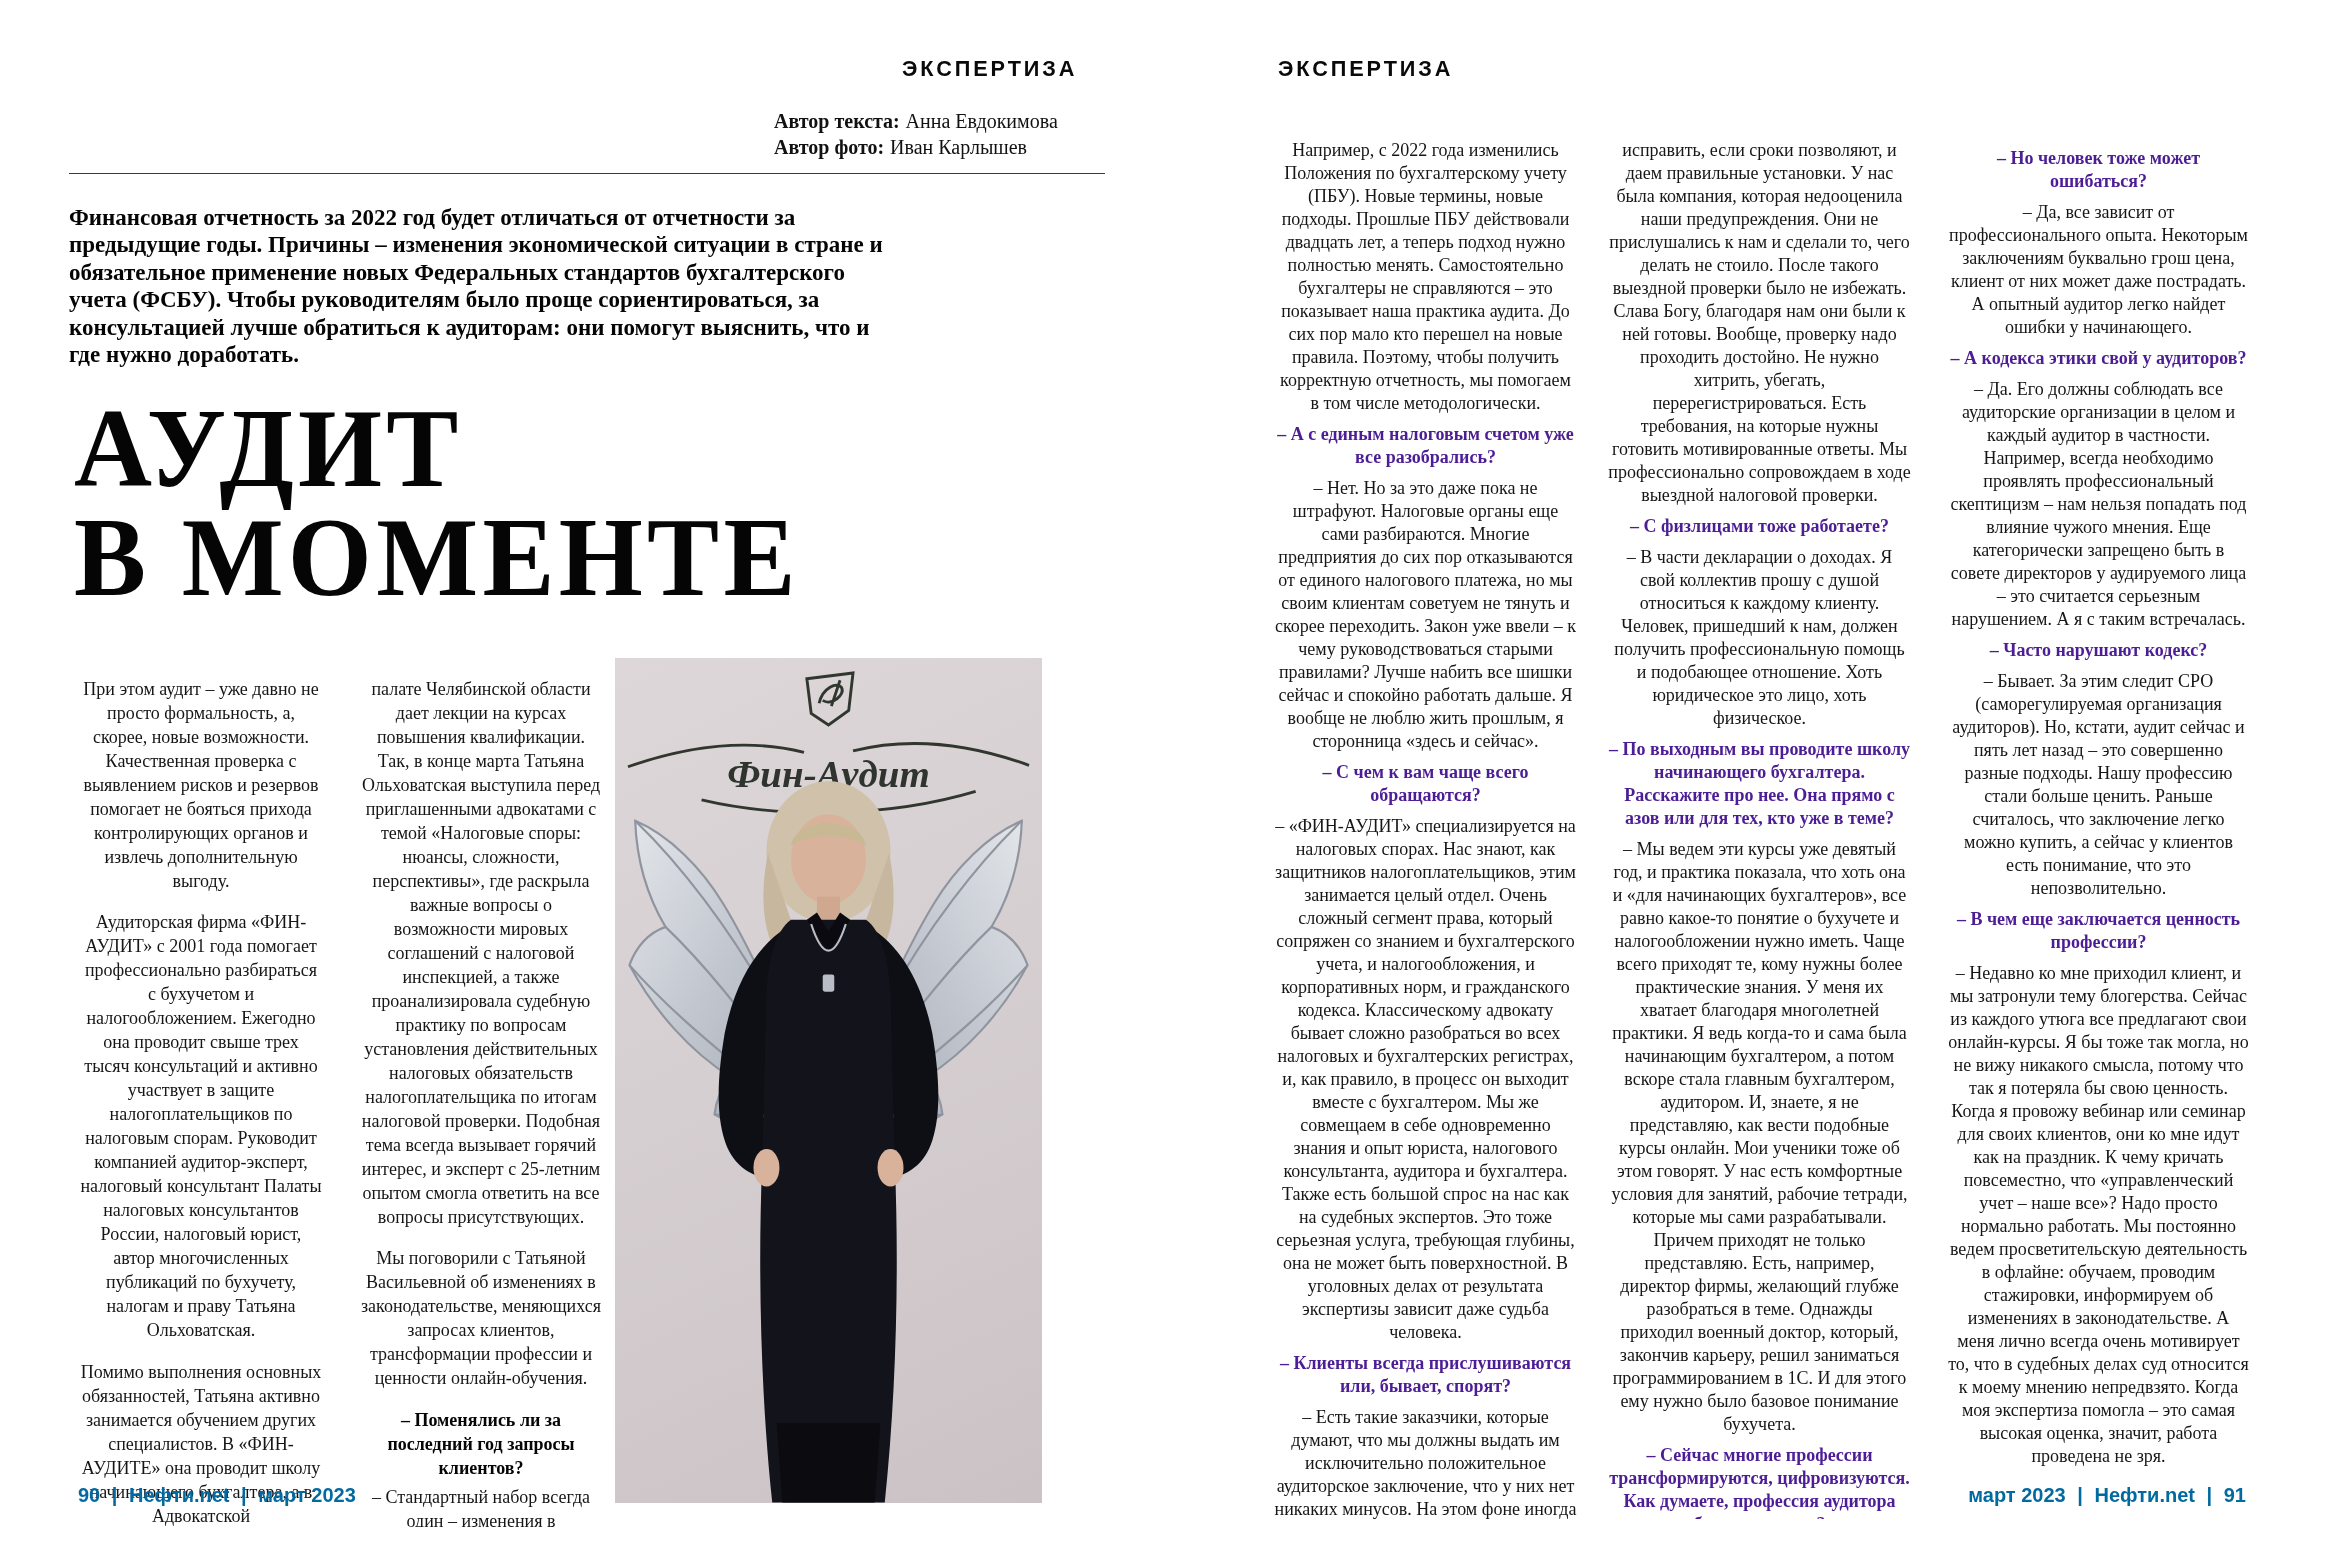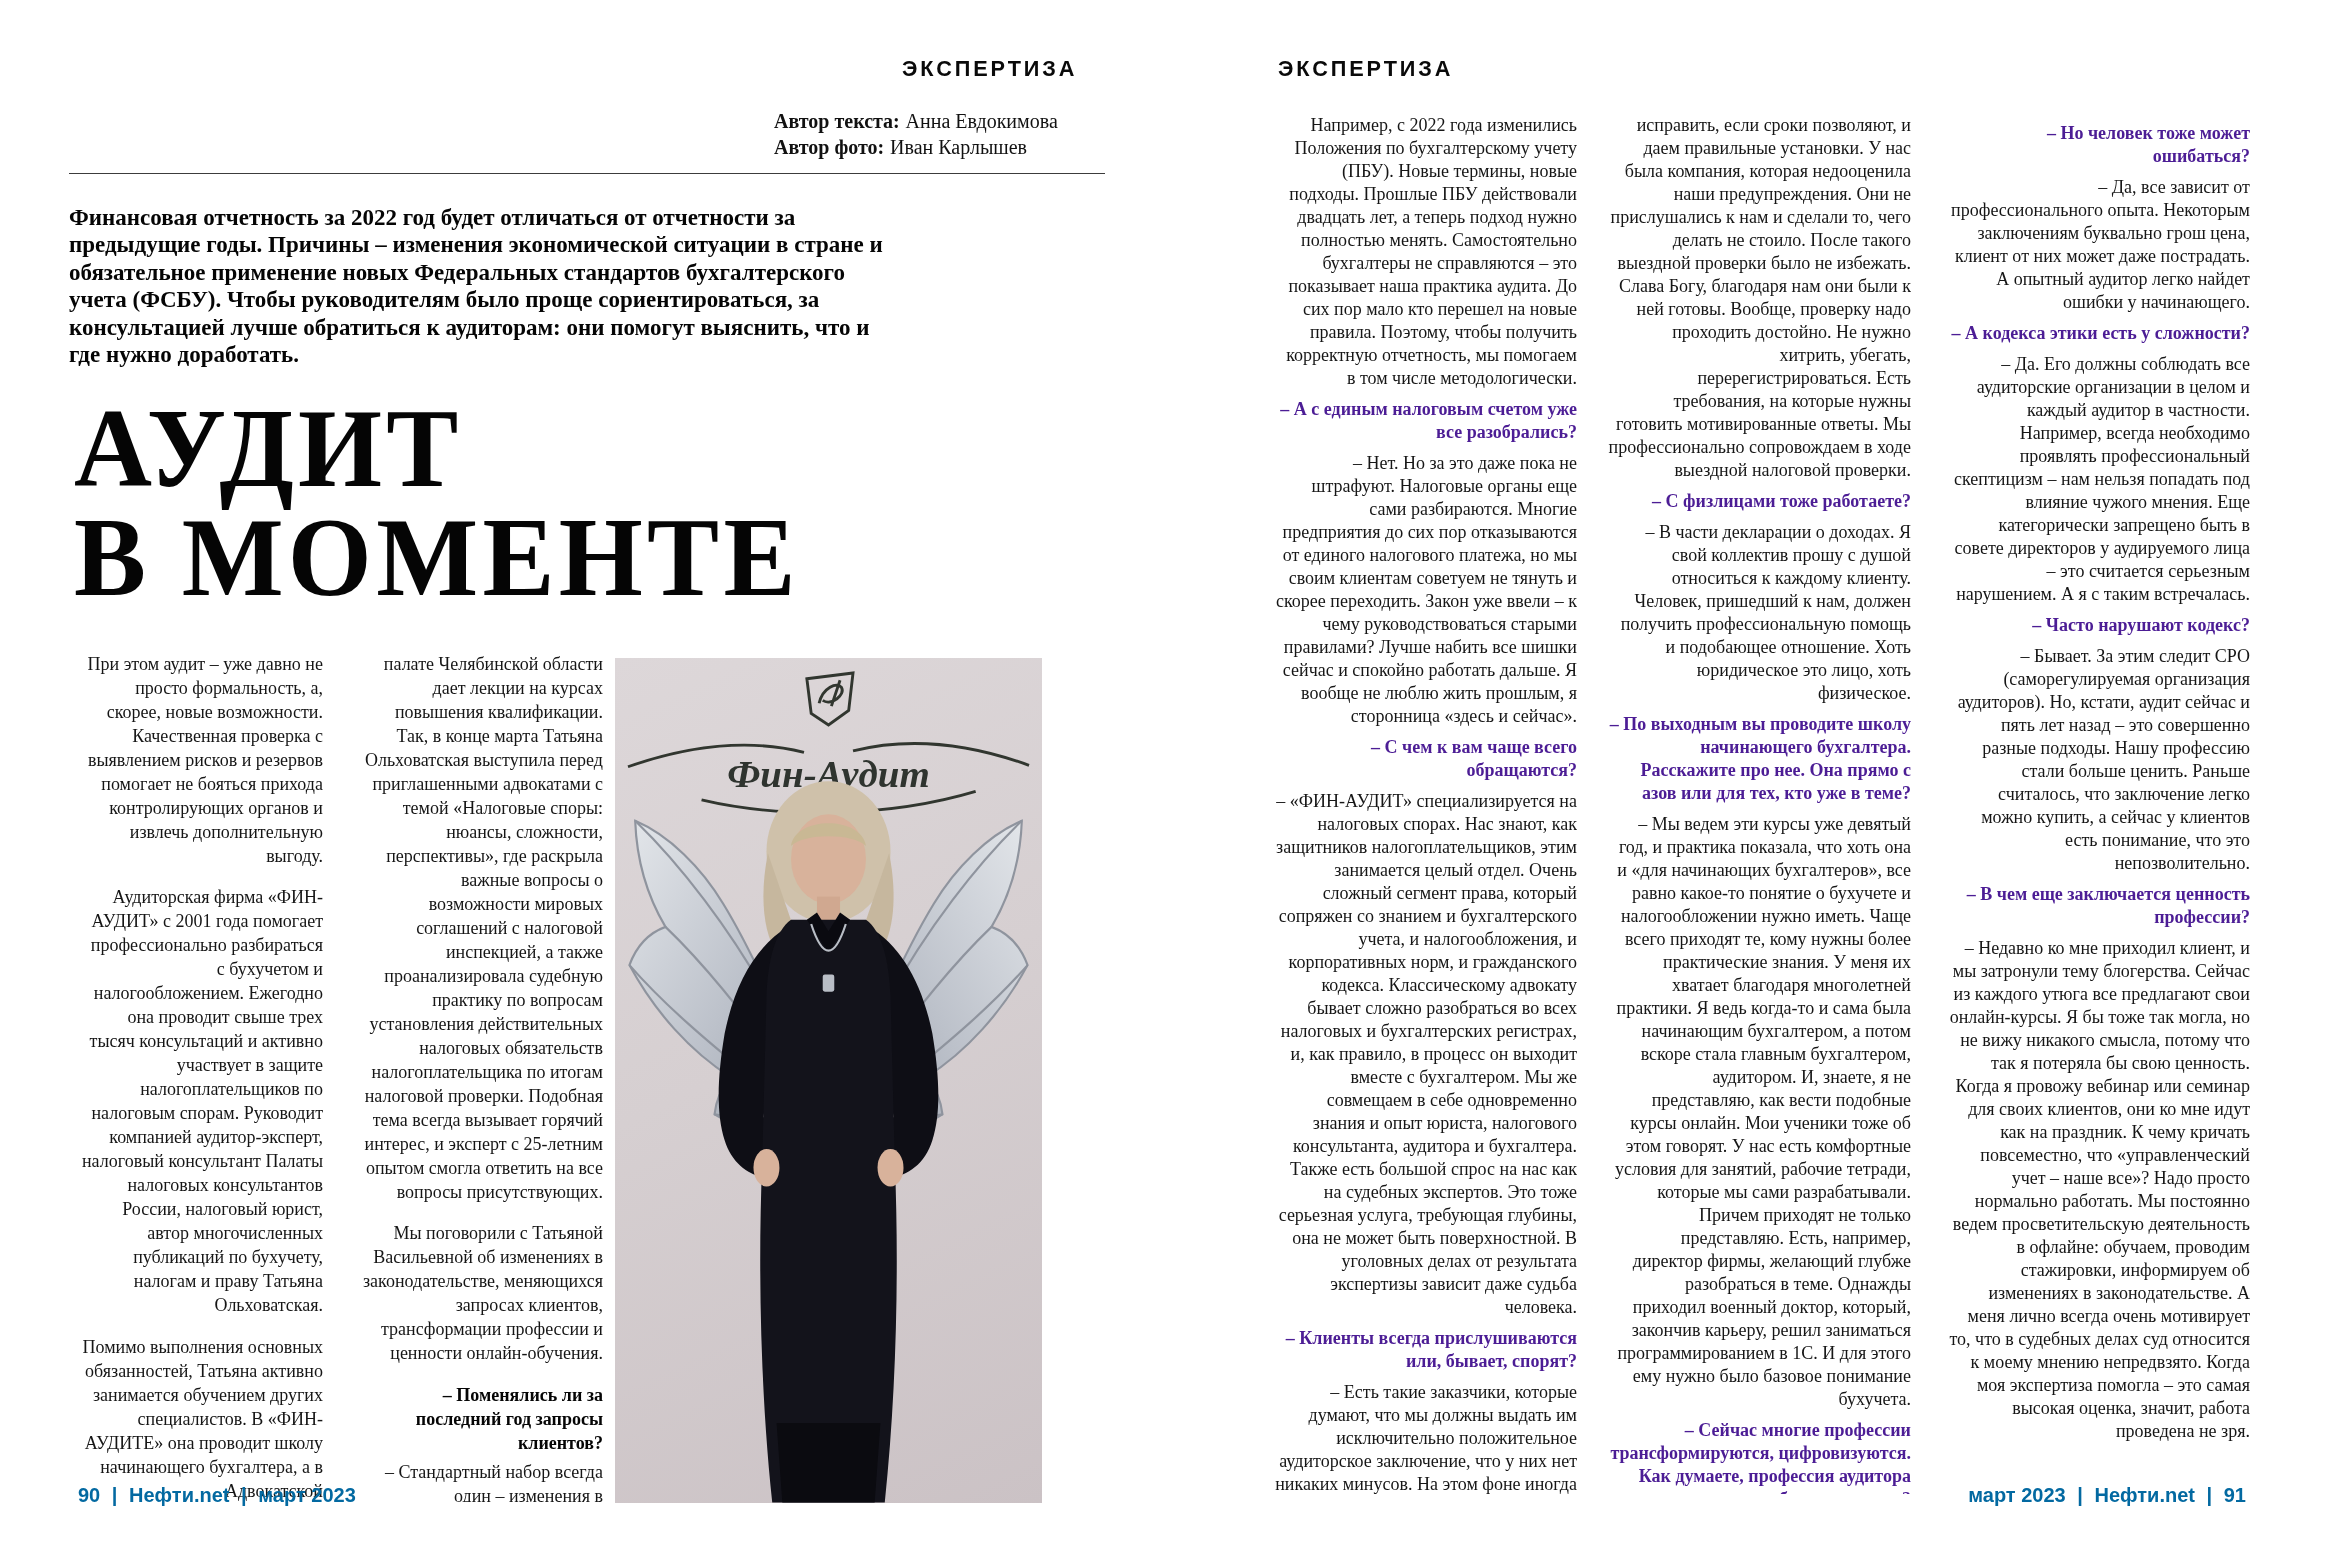--- a/index.html
+++ b/index.html
@@ -7,21 +7,21 @@
           font-family:"Liberation Serif", serif;color:#141414;}
   .abs{position:absolute;}
   .kicker{font-family:"Liberation Sans", sans-serif;font-weight:bold;font-size:21.7px;
           letter-spacing:2.9px;color:#0a0a0a;}
   .credits{font-size:20px;line-height:26px;color:#111;}
   .credits .b{font-weight:bold;margin-right:5.8px;}
   .rule{background:#3c3c3c;height:1.4px;}
   .lead{font-weight:bold;font-size:23px;line-height:27.4px;color:#050505;width:837px;}
   .headline{font-weight:bold;color:#050505;font-size:108px;line-height:105px;
             letter-spacing:4.3px;transform:scaleY(1.04);transform-origin:left top;white-space:nowrap;}
-  .col{overflow:hidden;font-size:18px;line-height:24px;text-align:right;color:#161616;}
+  .col{overflow:hidden;font-size:18px;line-height:24px;text-align:center;color:#161616;margin-top:25px;}
   .rcol{line-height:23px;}
   .col p{margin:0;}
   .lcol p.body, .lcol p.answer{margin:0 0 17.3px 0;}
   .lcol p.question{font-weight:bold;margin:2.9px 0 5.8px 0;color:#050505;}
   .lcol p.answer{margin:0;}
   .rcol p.question{font-weight:bold;margin:8px 0;color:#4c1d95;}
   .footer{font-family:"Liberation Sans", sans-serif;font-weight:bold;font-size:20px;color:#0369a1;white-space:nowrap;}
   .footer .sep{display:inline-block;margin:0 11.6px;}
   
   .photo{background:linear-gradient(155deg,#ddd7d9 0%,#d6cfd1 45%,#cbc2c5 100%);overflow:hidden;}
@@ -149,21 +149,21 @@
         <p class="answer">– В части декларации о доходах. Я свой коллектив прошу с душой относиться к каждому клиенту. Человек, пришедший к нам, должен получить профессиональную помощь и подобающее отношение. Хоть юридическое это лицо, хоть физическое.</p>
         <p class="question">– По выходным вы проводите школу начинающего бухгалтера. Расскажите про нее. Она прямо с азов или для тех, кто уже в теме?</p>
         <p class="answer">– Мы ведем эти курсы уже девятый год, и практика показала, что хоть она и «для начинающих бухгалтеров», все равно какое-то понятие о бухучете и налогообложении нужно иметь. Чаще всего приходят те, кому нужны более практические знания. У меня их хватает благодаря многолетней практики. Я ведь когда-то и сама была начинающим бухгалтером, а потом вскоре стала главным бухгалтером, аудитором. И, знаете, я не представляю, как вести подобные курсы онлайн. Мои ученики тоже об этом говорят. У нас есть комфортные условия для занятий, рабочие тетради, которые мы сами разрабатывали.</p>
         <p class="body">Причем приходят не только представляю. Есть, например, директор фирмы, желающий глубже разобраться в теме. Однажды приходил военный доктор, который, закончив карьеру, решил заниматься программированием в 1С. И для этого ему нужно было базовое понимание бухучета.</p>
         <p class="question">– Сейчас многие профессии трансформируются, цифровизуются. Как думаете, профессия аудитора будет меняться?</p>
       </div>
 
     <div class="abs col rcol" style="left:1947px;top:114px;width:303px;height:1380px;">
         <p class="question">– Но человек тоже может ошибаться?</p>
         <p class="answer">– Да, все зависит от профессионального опыта. Некоторым заключениям буквально грош цена, клиент от них может даже пострадать. А опытный аудитор легко найдет ошибки у начинающего.</p>
-        <p class="question">– А кодекса этики есть у сложности?</p>
+        <p class="question">– А кодекса этики свой у аудиторов?</p>
         <p class="answer">– Да. Его должны соблюдать все аудиторские организации в целом и каждый аудитор в частности. Например, всегда необходимо проявлять профессиональный скептицизм – нам нельзя попадать под влияние чужого мнения. Еще категорически запрещено быть в совете директоров у аудируемого лица – это считается серьезным нарушением. А я с таким встречалась.</p>
         <p class="question">– Часто нарушают кодекс?</p>
         <p class="answer">– Бывает. За этим следит СРО (саморегулируемая организация аудиторов). Но, кстати, аудит сейчас и пять лет назад – это совершенно разные подходы. Нашу профессию стали больше ценить. Раньше считалось, что заключение легко можно купить, а сейчас у клиентов есть понимание, что это непозволительно.</p>
         <p class="question">– В чем еще заключается ценность профессии?</p>
         <p class="answer">– Недавно ко мне приходил клиент, и мы затронули тему блогерства. Сейчас из каждого утюга все предлагают свои онлайн-курсы. Я бы тоже так могла, но не вижу никакого смысла, потому что так я потеряла бы свою ценность. Когда я провожу вебинар или семинар для своих клиентов, они ко мне идут как на праздник. К чему кричать повсеместно, что «управленческий учет – наше все»? Надо просто нормально работать. Мы постоянно ведем просветительскую деятельность в офлайне: обучаем, проводим стажировки, информируем об изменениях в законодательстве. А меня лично всегда очень мотивирует то, что в судебных делах суд относится к моему мнению непредвзято. Когда моя экспертиза помогла – это самая высокая оценка, значит, работа проведена не зря.</p>
       </div>
 
     <div class="abs footer" style="right:84px;top:1484px;">
       <span>март 2023</span><span class="sep">|</span><span>Нефти.net</span><span class="sep">|</span><span>91</span>
     </div>

